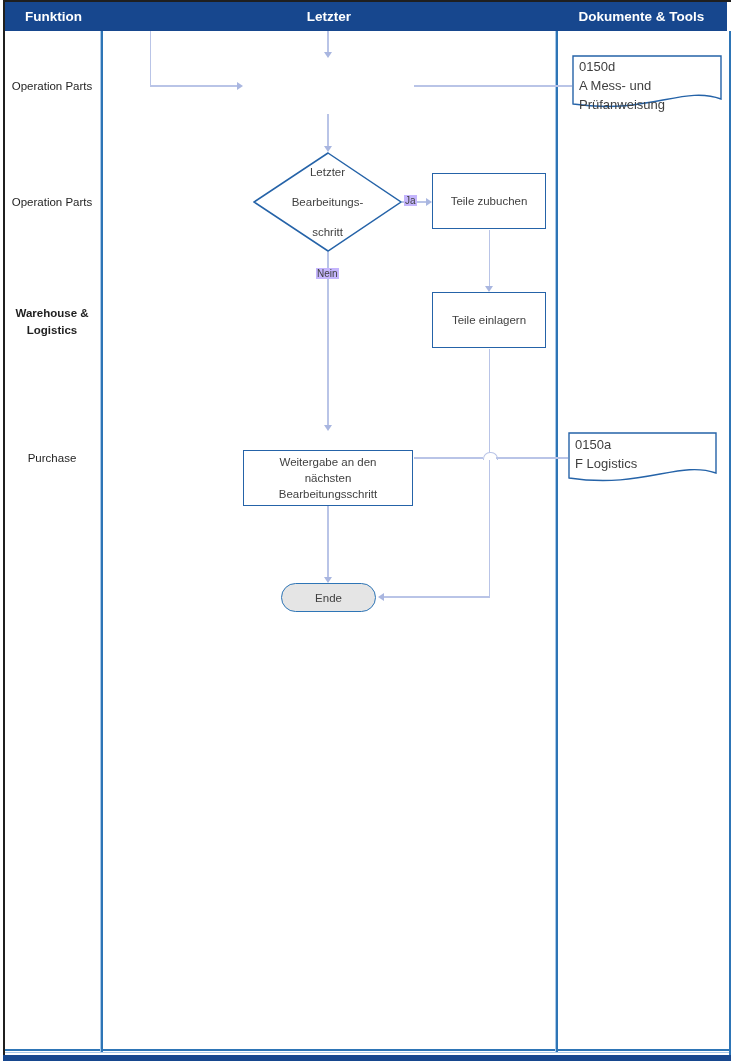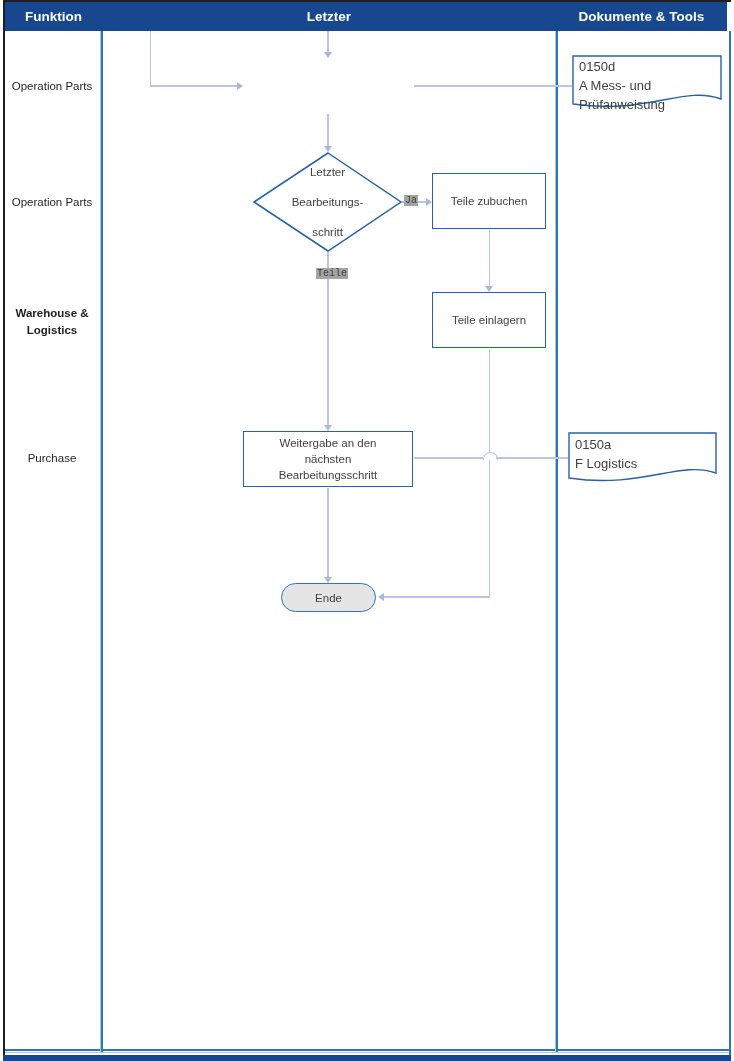--- a/index.html
+++ b/index.html
@@ -39,21 +39,21 @@
   
   .cl{position:absolute;background:#B9C4E7;}
   .hop{position:absolute;left:482.5px;top:451.5px;width:13px;height:7px;background:#fff;
        border:1.5px solid #B9C4E7;border-bottom:none;border-radius:7px 7px 0 0;}
   .arr-d{position:absolute;width:0;height:0;border-left:4.5px solid transparent;
          border-right:4.5px solid transparent;border-top:6.5px solid #A9B6E0;}
   .arr-r{position:absolute;width:0;height:0;border-top:4.5px solid transparent;
          border-bottom:4.5px solid transparent;border-left:6.5px solid #A9B6E0;}
   .arr-l{position:absolute;width:0;height:0;border-top:4.5px solid transparent;
          border-bottom:4.5px solid transparent;border-right:6.5px solid #A9B6E0;}
-  .edge-label{position:absolute;font-size:10px;color:#3f3f3f;background:#a3a3a3;padding:0 1px;font-family:Liberation Mono, monospace;}
+  .edge-label{position:absolute;font-size:10px;color:#3f3f3f;background:#c4b5fd;padding:0 1px;}
 </style>
 </head>
 <body>
 
 <div id="page">
 
   <div class="frame-top"></div>
   <div class="frame-left"></div>
   <div class="frame-right"></div>
   <div class="lane-bottom"></div>
@@ -85,21 +85,21 @@
 
   <div class="cl" style="left:327.25px;top:114px;width:1.5px;height:31.5px;"></div>
   <div class="arr-d" style="left:323.5px;top:145.5px;"></div>
 
   <div class="cl" style="left:402px;top:201.25px;width:23.5px;height:1.5px;"></div>
   <div class="arr-r" style="left:425.5px;top:197.5px;"></div>
   <div class="edge-label" style="left:404px;top:195px;">Ja</div>
 
   <div class="cl" style="left:327.25px;top:252px;width:1.5px;height:172.5px;"></div>
   <div class="arr-d" style="left:323.5px;top:424.5px;"></div>
-  <div class="edge-label" style="left:316px;top:268px;">Teile</div>
+  <div class="edge-label" style="left:316px;top:268px;">Nein</div>
 
   <div class="cl" style="left:488.75px;top:230px;width:1.5px;height:55.5px;"></div>
   <div class="arr-d" style="left:485px;top:285.5px;"></div>
 
   <div class="cl" style="left:488.75px;top:349px;width:1.5px;height:248px;"></div>
   <div class="cl" style="left:383.5px;top:596.25px;width:106px;height:1.5px;"></div>
   <div class="arr-l" style="left:377.5px;top:592.5px;"></div>
 
   <div class="cl" style="left:414px;top:457.25px;width:68.5px;height:1.5px;"></div>
   <div class="hop"></div>
@@ -115,21 +115,21 @@
   <div class="diamond-text">
     <span>Letzter</span>
     <span>Bearbeitungs-</span>
     <span>schritt</span>
   </div>
 
   <div class="pbox" style="left:432px;top:173px;width:112px;height:54px;">Teile zubuchen</div>
 
   <div class="pbox" style="left:432px;top:292px;width:112px;height:54px;">Teile einlagern</div>
 
-  <div class="pbox" style="left:243px;top:431px;width:168px;height:54px;">
+  <div class="pbox" style="left:243px;top:450px;width:168px;height:54px;">
     <span>Weitergabe an den</span>
     <span>nächsten</span>
     <span>Bearbeitungsschritt</span>
   </div>
 
   <div class="terminator" style="left:281px;top:583px;width:93px;height:27px;">Ende</div>
 
   <svg class="shape-svg" style="left:572px;top:55px;" width="151" height="62">
     <path d="M1,1 H149 V44 C112,30 76,60 1,49 Z" fill="#ffffff" stroke="#2563A8" stroke-width="1.4"></path>
   </svg>

